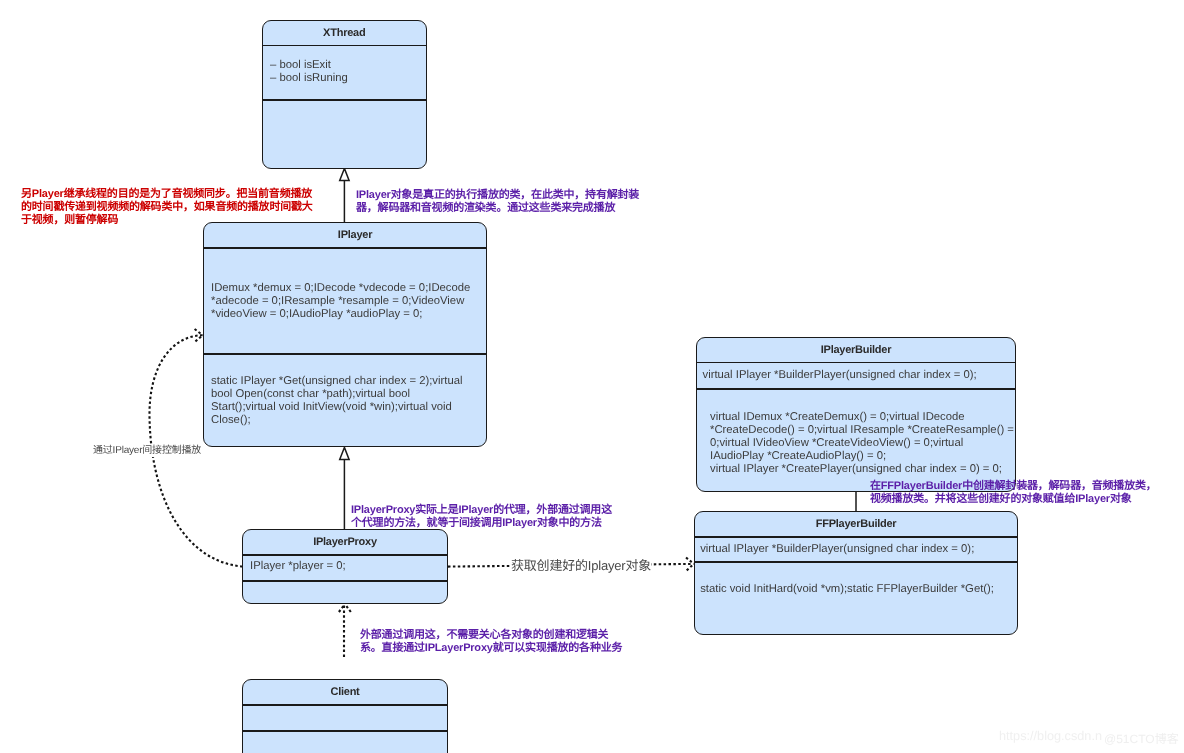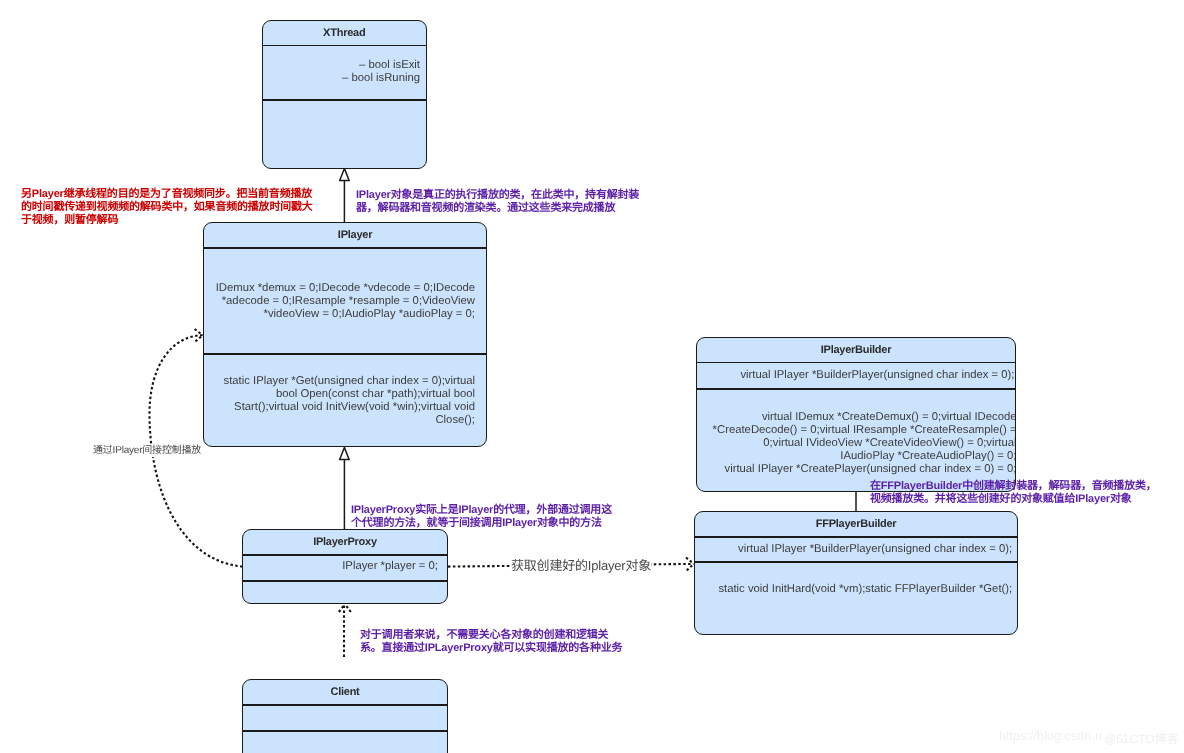--- a/index.html
+++ b/index.html
@@ -21,21 +21,21 @@
   }
   .uml-title {
     position:absolute; left:0; right:0;
     text-align:center; font-weight:bold; font-size:11px; color:#2b2b2b;
     letter-spacing:-0.25px;
   }
   .uml-div { position:absolute; left:0; right:0; height:1.6px; background:#1a1a1a; }
   .uml-text {
     position:absolute;
     font-size:11.3px; color:#3c3c3c; line-height:13px;
-    white-space:pre-wrap; word-break:normal;text-align:right;
+    white-space:pre-wrap; word-break:normal;
   }
   .note {
     position:absolute; font-size:11px; font-weight:bold; line-height:13px;
     white-space:pre; letter-spacing:-0.2px;
   }
   .note-plain { font-weight:normal; }
   .wm { position:absolute; white-space:nowrap; }
 </style>
 </head>
 <body>
@@ -75,21 +75,21 @@
   <div class="uml-text" style="left:7px;top:38px;width:150px;">– bool isExit
 – bool isRuning</div>
   <div class="uml-div" style="top:78px;"></div>
 </div>
 
 <div class="uml-box" style="left:203px;top:222px;width:284px;height:225px;">
   <div class="uml-title" style="top:6px;margin-left:20px;">IPlayer</div>
   <div class="uml-div" style="top:24px;"></div>
   <div class="uml-text" style="left:7px;top:58.5px;width:264px;">IDemux *demux = 0;IDecode *vdecode = 0;IDecode *adecode = 0;IResample *resample = 0;VideoView *videoView = 0;IAudioPlay *audioPlay = 0;</div>
   <div class="uml-div" style="top:130px;"></div>
-  <div class="uml-text" style="left:7px;top:152px;width:264px;">static IPlayer *Get(unsigned char index = 0);virtual bool Open(const char *path);virtual bool Start();virtual void InitView(void *win);virtual void Close();</div>
+  <div class="uml-text" style="left:7px;top:152px;width:264px;">static IPlayer *Get(unsigned char index = 2);virtual bool Open(const char *path);virtual bool Start();virtual void InitView(void *win);virtual void Close();</div>
 </div>
 
 <div class="uml-box" style="left:696px;top:291px;width:320px;height:155px;margin-top:46px;">
   <div class="uml-title" style="top:6px;">IPlayerBuilder</div>
   <div class="uml-div" style="top:23.5px;"></div>
   <div class="uml-text" style="left:5.5px;top:30.5px;width:312px;">virtual IPlayer *BuilderPlayer(unsigned char index = 0);</div>
   <div class="uml-div" style="top:50px;"></div>
   <div class="uml-text" style="left:13px;top:72.5px;width:306.5px;">virtual IDemux *CreateDemux() = 0;virtual IDecode *CreateDecode() = 0;virtual IResample *CreateResample() = 0;virtual IVideoView *CreateVideoView() = 0;virtual IAudioPlay *CreateAudioPlay() = 0;
 virtual IPlayer *CreatePlayer(unsigned char index = 0) = 0;</div>
 </div>
@@ -121,18 +121,18 @@
 <div class="note" style="left:21px;top:187.5px;color:#cc0000;">另Player继承线程的目的是为了音视频同步。把当前音频播放
 的时间戳传递到视频频的解码类中，如果音频的播放时间戳大
 于视频，则暂停解码</div>
 <div class="note" style="left:356px;top:188.7px;color:#5b1fa8;">IPlayer对象是真正的执行播放的类，在此类中，持有解封装
 器，解码器和音视频的渲染类。通过这些类来完成播放</div>
 <div class="note note-plain" style="left:93px;top:444px;color:#4a4a4a;font-size:10px;background:#ffffff;">通过IPlayer间接控制播放</div>
 <div class="note" style="left:351px;top:504.4px;color:#5b1fa8;">IPlayerProxy实际上是IPlayer的代理，外部通过调用这
 个代理的方法，就等于间接调用IPlayer对象中的方法</div>
 <div class="note" style="left:870px;top:480px;color:#5b1fa8;">在FFPlayerBuilder中创建解封装器，解码器，音频播放类，
 视频播放类。并将这些创建好的对象赋值给IPlayer对象</div>
-<div class="note" style="left:360px;top:629px;color:#5b1fa8;">对于调用者来说，不需要关心各对象的创建和逻辑关
+<div class="note" style="left:360px;top:629px;color:#5b1fa8;">外部通过调用这，不需要关心各对象的创建和逻辑关
 系。直接通过IPLayerProxy就可以实现播放的各种业务</div>
 <div class="note note-plain" style="left:511px;top:559px;color:#4a4a4a;font-size:13px;background:#ffffff;">获取创建好的Iplayer对象</div>
 
 <div class="wm" style="left:999px;top:729px;color:#f0f0f0;font-size:12.7px;">https://blog.csdn.n</div>
 <div class="wm" style="left:1104px;top:729.5px;color:#efefef;font-size:12px;">@51CTO博客</div>
 
 </body></html>

